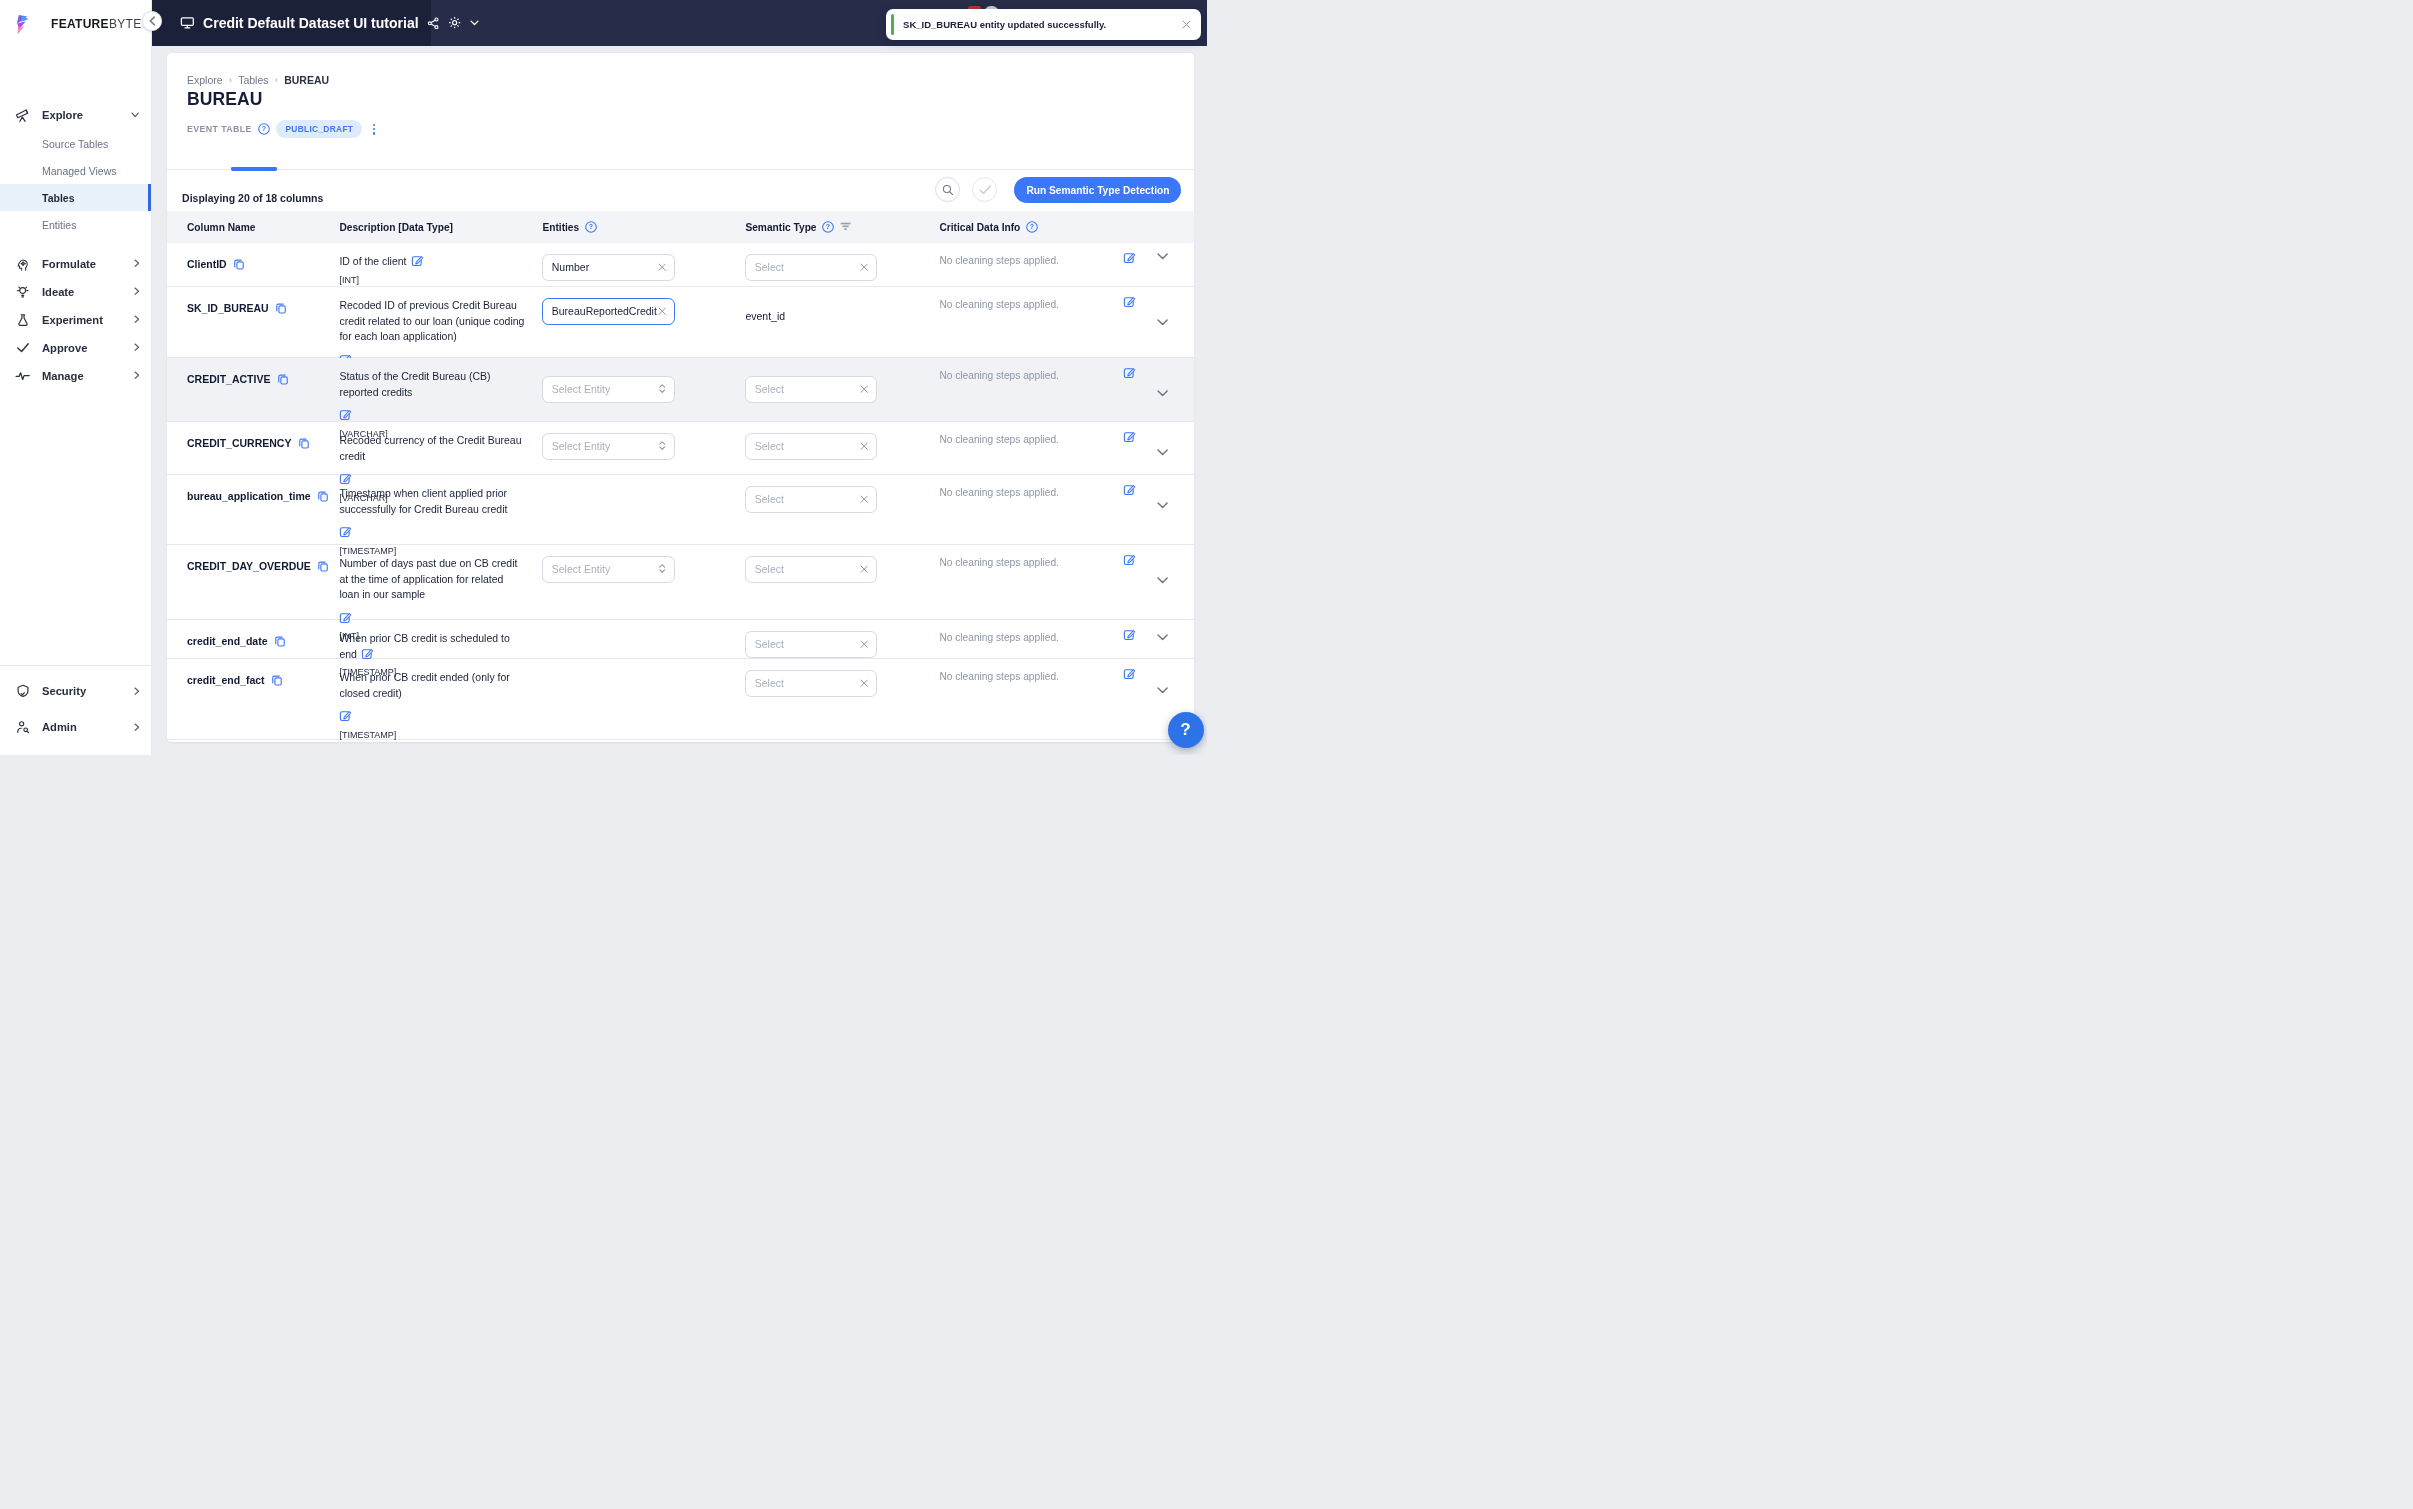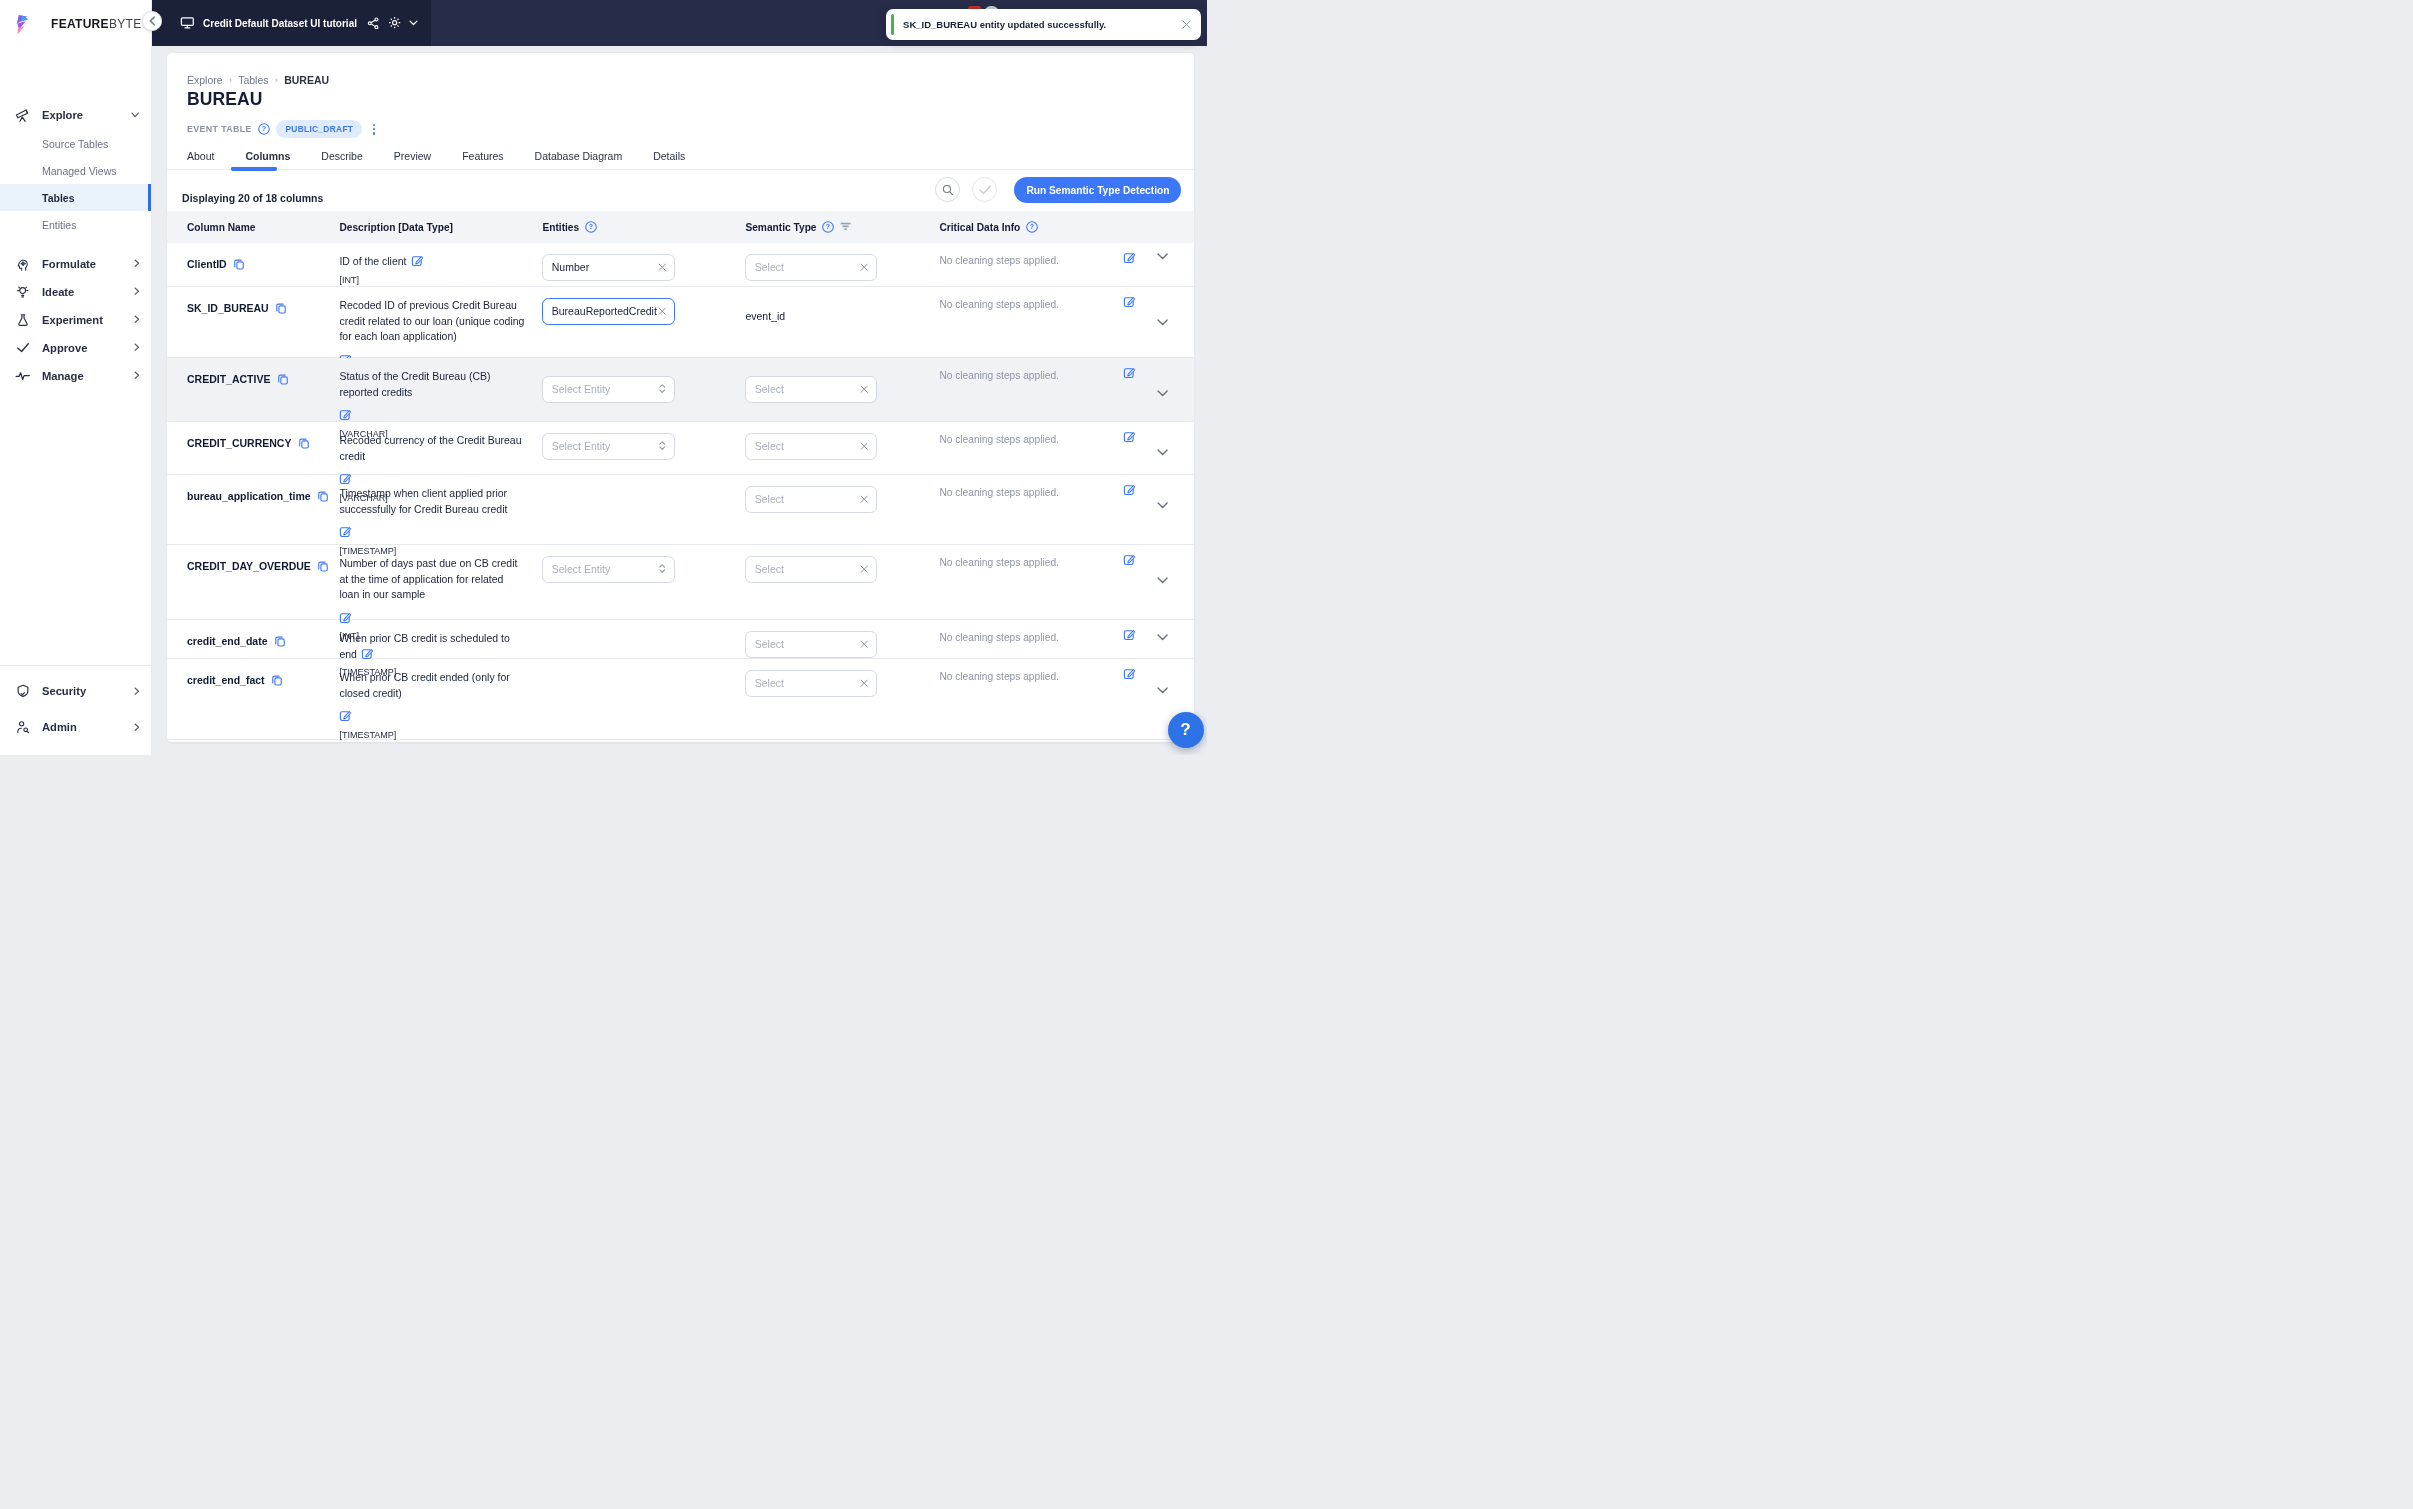--- a/index.html
+++ b/index.html
@@ -23,21 +23,21 @@
   .nav-sub { padding:1.4px 0 4.2px 0; }
   .nav-sub-item { height:27px; display:flex; align-items:center; padding-left:42px; font-size:10.5px; color:#6A7284; cursor:pointer; position:relative; }
   .nav-sub-item.active { background:#E9F1FB; color:#1F2637; font-weight:700; }
   .nav-sub-item.active::after { content:""; position:absolute; right:0; top:0; bottom:0; width:3.5px; background:#2E6BE5; }
   .nav-gap { height:7px; }
   .nav-footer { position:absolute; left:0; right:0; bottom:9.8px; border-top:0.7px solid #E4E7EC; padding-top:7px; }
 
   
   .topbar { position:absolute; left:152px; top:0; right:0; height:46px; background:#272C49; z-index:20; }
   .project-bar { position:absolute; left:0; top:0; width:279px; height:46px; background:#1B2139; display:flex; align-items:center; gap:8.4px; padding:0 12.6px 0 28px; color:#fff; }
-  .project-title { font-size:10px; font-weight:700; white-space:nowrap; flex:1; }
+  .project-title { font-size:14px; font-weight:700; white-space:nowrap; flex:1; }
   .project-bar .icon { color:#fff; cursor:pointer; }
 
   
   .peek-red { position:absolute; top:6.3px; right:226px; width:12.6px; height:14px; border-radius:2.8px; background:#BD3126; z-index:21; }
   .peek-avatar { position:absolute; top:5.6px; right:208px; width:14.7px; height:14.7px; border-radius:50%; background:#C9CDD2; z-index:21; }
   .toast { position:absolute; top:9px; right:6.3px; width:315px; height:31px; background:#fff; border-radius:7px; box-shadow:0 2.8px 9.8px rgba(10,20,50,.25); display:flex; align-items:center; z-index:25; }
   .toast-accent { width:3.5px; border-radius:2.1px; margin:0 9px 0 4.9px; align-self:stretch; margin-top:4.9px; margin-bottom:4.9px; }
   .toast-msg { flex:1; font-size:9.5px; font-weight:600; color:#1A2138; }
   .toast-close { color:#8A93A3; padding:0 9.8px; cursor:pointer; }
 
@@ -315,29 +315,20 @@
           </svg>
       </span>
       <span class="badge" id="status-badge" style="background: rgb(222, 235, 252); color: rgb(61, 119, 232);">PUBLIC_DRAFT</span>
       <span class="dots-menu">
           <i></i>
           <i></i>
           <i></i>
         </span>
     </div>
 
-    <div class="tabs">
-        <div class="tab">About</div>
-        <div class="tab active">Columns</div>
-        <div class="tab">Describe</div>
-        <div class="tab">Preview</div>
-        <div class="tab">Features</div>
-        <div class="tab">Database Diagram</div>
-        <div class="tab">Details</div>
-      </div>
     <div class="tabs-rule"></div>
     <div class="tab-underline"></div>
 
     <div class="displaying">Displaying 20 of 18 columns</div>
     <div class="circle-btn search">
       <span class="icon">
         <svg width="12" height="12" viewBox="0 0 17 17" fill="none" stroke="currentColor" stroke-width="1.5">
             <circle cx="7" cy="7" r="5"></circle>
             <path d="M11 11 L15.5 15.5"></path>
           </svg>

